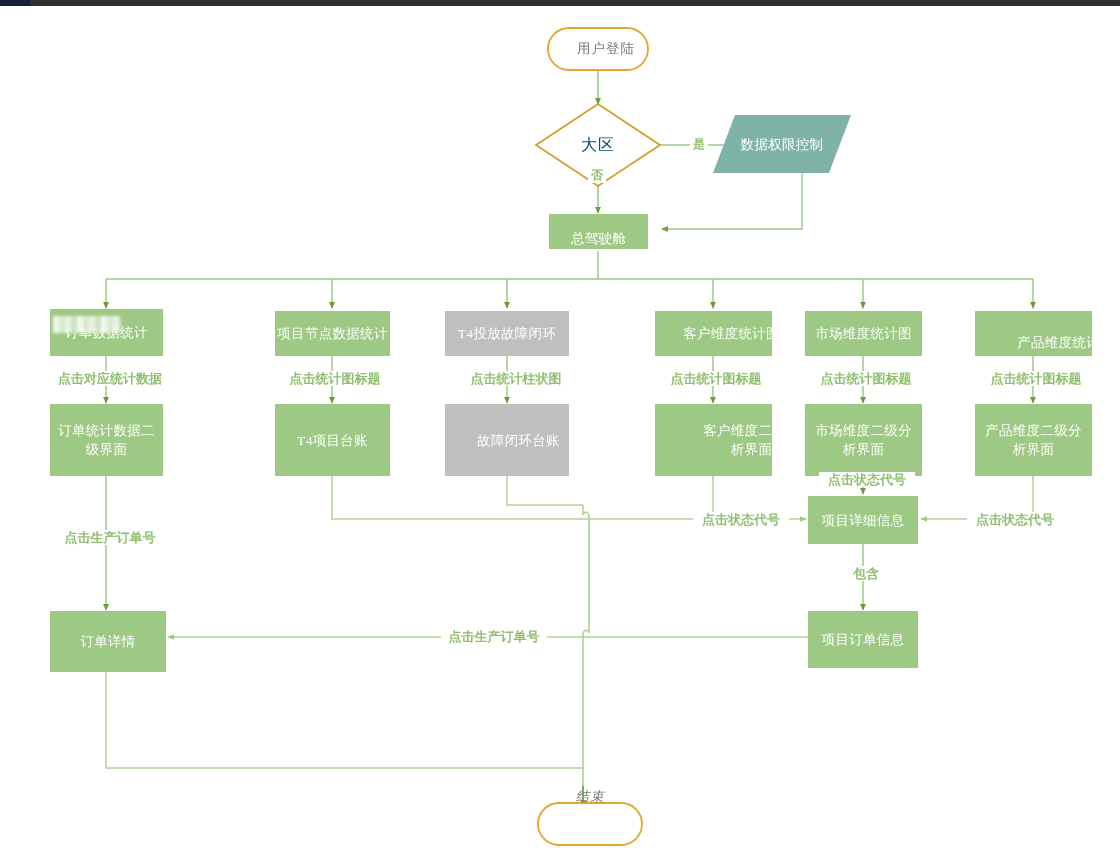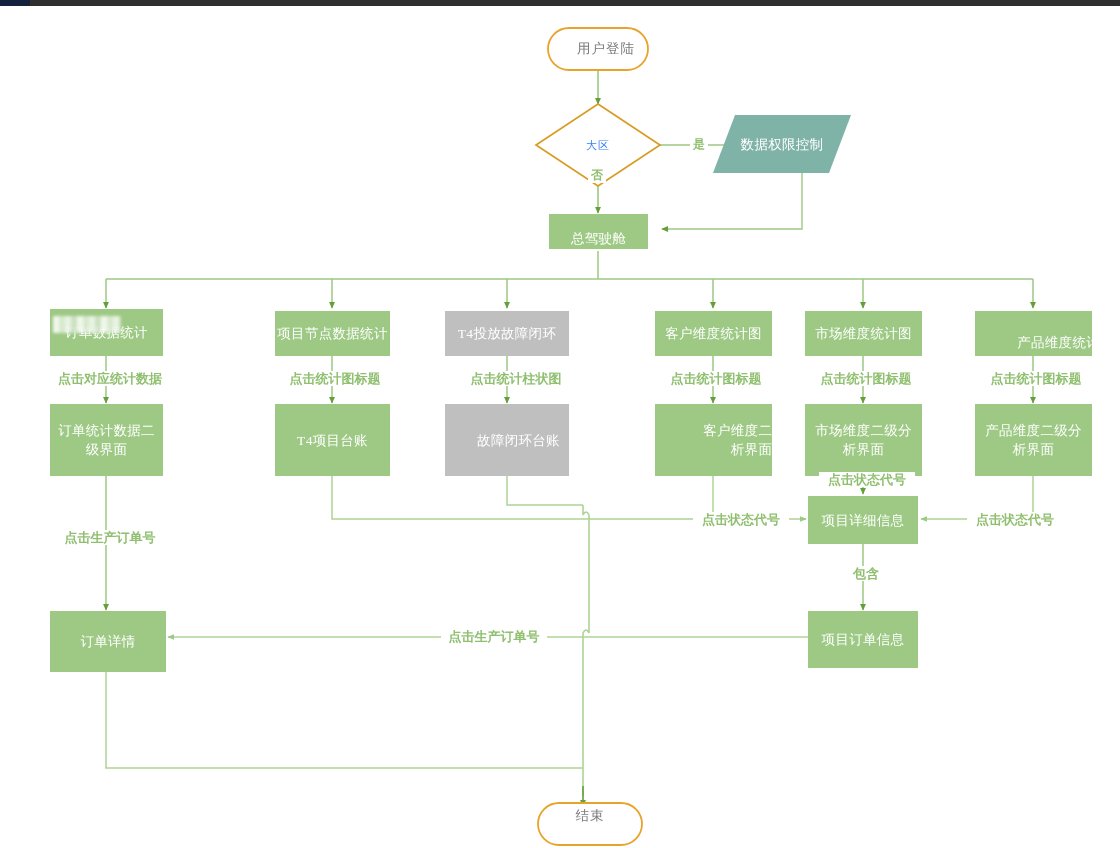--- a/index.html
+++ b/index.html
@@ -34,21 +34,21 @@
     padding:0 3px;
   }
   .edge-label.small{font-size:12px;font-weight:700;}
   .terminal-label{
     position:absolute;
     display:flex;align-items:center;justify-content:center;
     color:#7b7b7b;font-size:13.5px;letter-spacing:1px;
   }
   .diamond-label{
     position:absolute;display:flex;align-items:center;justify-content:center;
-    color:#3b82f6;font-size:11px;letter-spacing:1px;
+    color:#0c4a6e;font-size:16px;letter-spacing:1px;
   }
   .mosaic{
     position:absolute;
     background:
       repeating-linear-gradient(90deg,
         rgba(255,255,255,.85) 0 6px,
         rgba(222,236,214,.9) 6px 12px,
         rgba(241,247,238,.9) 12px 18px,
         rgba(209,228,199,.9) 18px 24px);
     filter:blur(1.4px);
@@ -165,21 +165,21 @@
 
   <div class="node-label" style="left:549px;top:220px;width:99px;height:24px;">总驾驶舱</div>
 
   <div class="node-label" style="left:50px;top:303px;width:113px;height:47px;">订单数据统计</div>
   <div class="mosaic" style="left:53px;top:310px;width:68px;height:17px;"></div>
 
   <div class="node-label" style="left:275px;top:305px;width:115px;height:45px;">项目节点数据统计</div>
 
   <div class="node-label dark" style="left:445px;top:305px;width:124px;height:45px;color:#ffffff;">T4投放故障闭环</div>
 
-  <div class="node-label" style="left:655px;top:305px;width:117px;height:45px;">客户维度统计图</div>
+  <div class="node-label" style="left:673px;top:305px;width:117px;height:45px;">客户维度统计图</div>
 
   <div class="node-label" style="left:805px;top:305px;width:117px;height:45px;">市场维度统计图</div>
 
   <div class="node-label" style="left:975px;top:305px;width:117px;height:62px;padding-left:32px;">产品维度统计图</div>
 
   <div class="node-label" style="left:54px;top:398px;width:105px;height:72px;">订单统计数据二级界面</div>
 
   <div class="node-label" style="left:275px;top:398px;width:115px;height:72px;">T4项目台账</div>
 
   <div class="node-label" style="left:445px;top:398px;width:147px;height:72px;color:#ffffff;">故障闭环台账</div>
@@ -189,21 +189,21 @@
   <div class="node-label" style="left:809px;top:398px;width:109px;height:72px;">市场维度二级分析界面</div>
 
   <div class="node-label" style="left:979px;top:398px;width:109px;height:72px;">产品维度二级分析界面</div>
 
   <div class="node-label" style="left:808px;top:490px;width:110px;height:48px;">项目详细信息</div>
 
   <div class="node-label" style="left:808px;top:605px;width:110px;height:57px;">项目订单信息</div>
 
   <div class="node-label" style="left:50px;top:605px;width:116px;height:61px;">订单详情</div>
 
-  <div class="terminal-label" style="left:538px;top:783px;width:104px;height:54px;">结束</div>
+  <div class="terminal-label" style="left:538px;top:764px;width:104px;height:54px;font-style:italic;">结束</div>
 
   <div class="edge-label small" style="left:690px;top:131px;">是</div>
 
   <div class="edge-label small" style="left:588px;top:162px;">否</div>
 
   <div class="edge-label" style="left:47px;top:365px;width:120px;">点击对应统计数据</div>
 
   <div class="edge-label" style="left:284px;top:365px;width:96px;">点击统计图标题</div>
 
   <div class="edge-label" style="left:459px;top:365px;width:96px;margin-left:6px;">点击统计柱状图</div>

